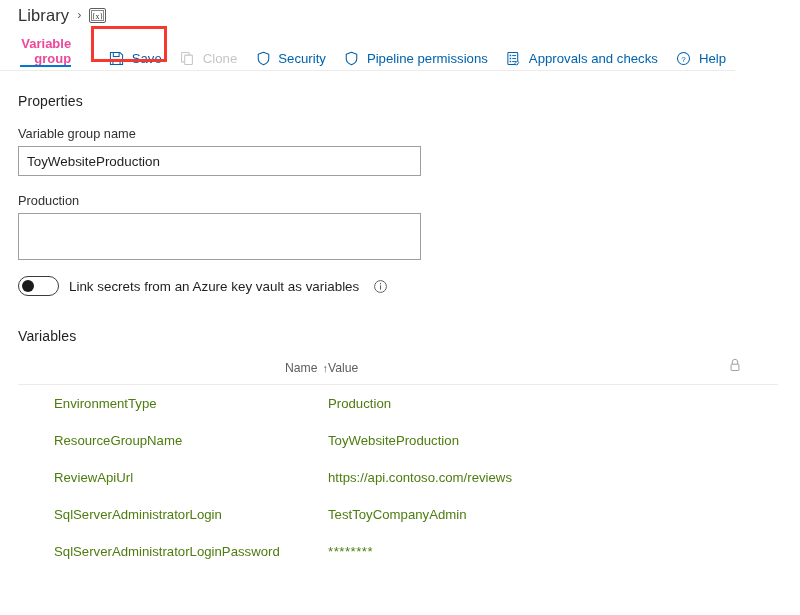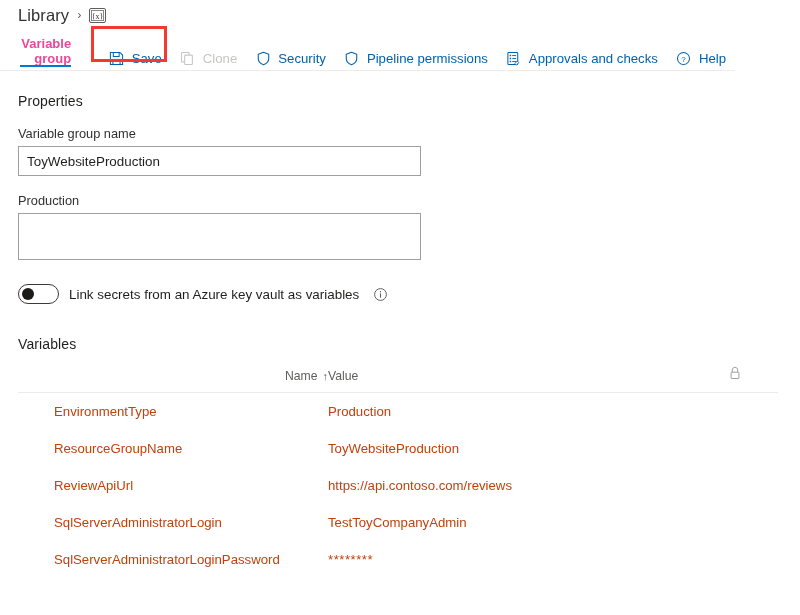--- a/index.html
+++ b/index.html
@@ -173,21 +173,21 @@
     color: #201f1e;
     padding: 6px 8px;
     resize: none;
     outline: none;
   }
 
   
   .toggle-row {
     display: flex;
     align-items: center;
-    margin-top: 20px;
+    margin-top: 12px;
     gap: 10px;
   }
   .toggle {
     position: relative;
     width: 41px;
     height: 20px;
     border: 1px solid #3b3a39;
     border-radius: 10px;
     background: #ffffff;
     cursor: pointer;
@@ -246,21 +246,21 @@
   }
   .lock-head {
     display: inline-flex;
     align-items: center;
     justify-content: center;
     width: 14px;
     height: 16px;
   }
   .vtable td {
     font-size: 13.2px;
-    color: #c2410c;
+    color: #4d7c0f;
     padding: 0;
     height: 37px;
     vertical-align: middle;
   }
   .vtable td.col-name { padding-left: 36px; }
   .vtable td.name-muted { color: #c8c6c4; }
   .secret-dots {
     font-family: "Liberation Sans", sans-serif;
     font-size: 13.2px;
     letter-spacing: 0.5px;

